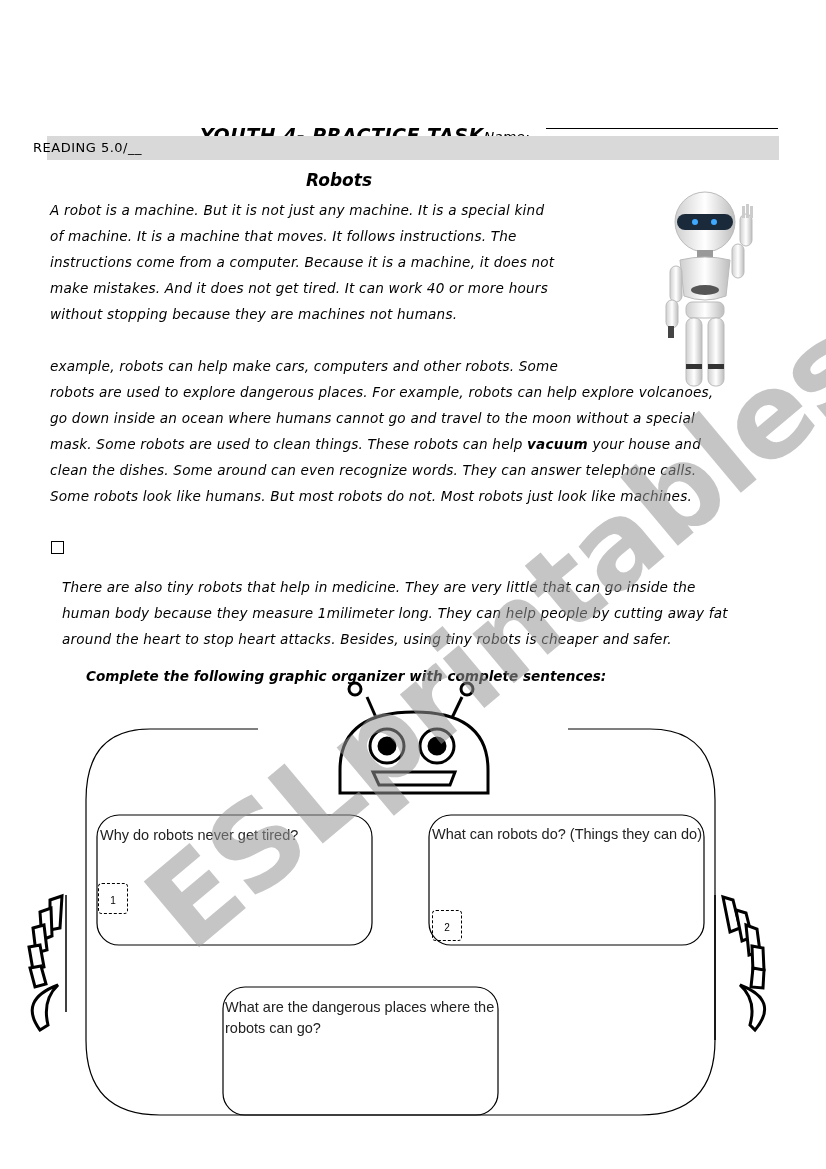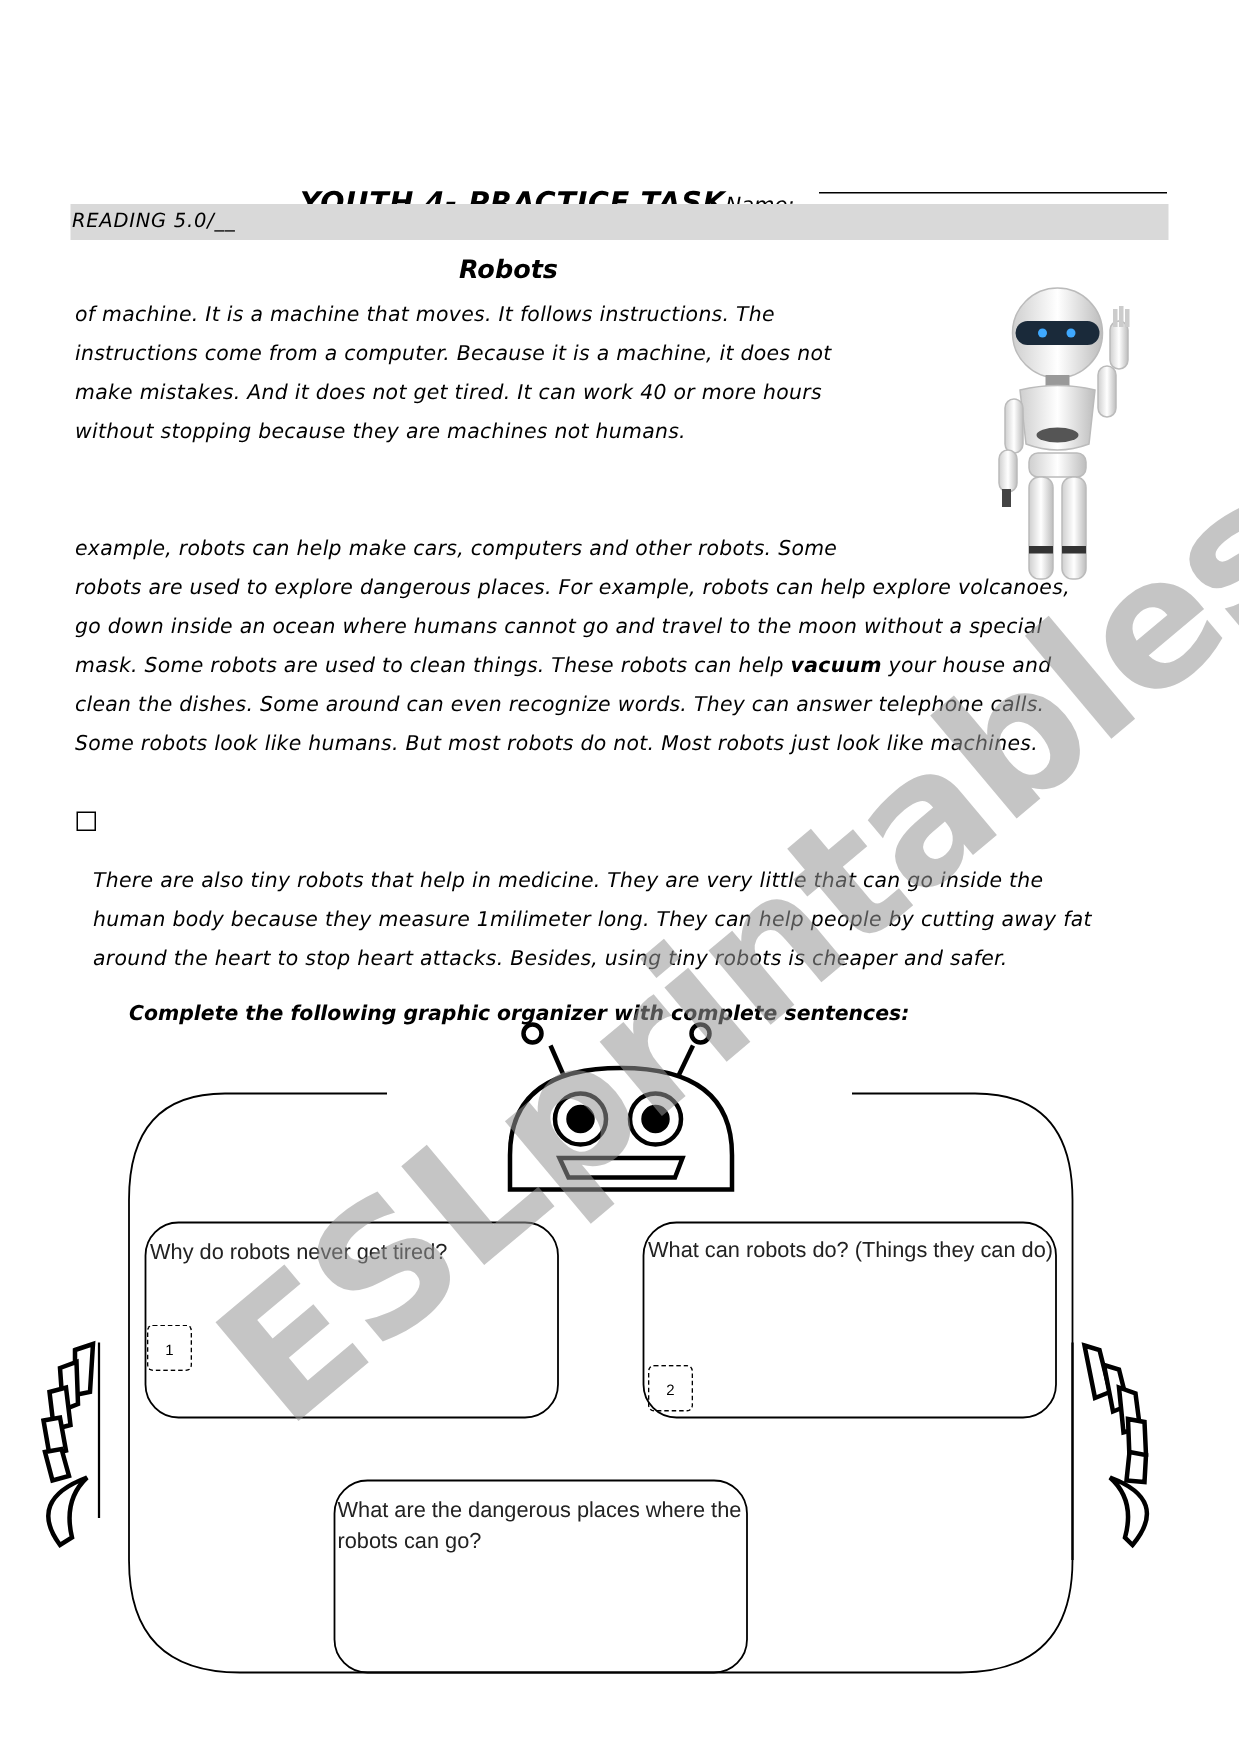--- a/index.html
+++ b/index.html
@@ -2,21 +2,21 @@
 <html><head>
 <meta charset="utf-8">
 <style>
   html, body { margin: 0; padding: 0; background: #ffffff; }
   body { width: 826px; height: 1169px; position: relative; overflow: hidden; font-family: "DejaVu Sans", sans-serif; color: #000; }
   .abs { position: absolute; }
   .title { left: 200px; top: 124px; font-family: "DejaVu Sans", sans-serif; font-style: italic; font-weight: bold; font-size: 19px; letter-spacing: 0.5px; white-space: nowrap; }
   .name-label { font-style: italic; font-weight: normal; font-size: 14px; letter-spacing: 0; }
   .name-line { left: 546px; top: 128px; width: 232px; height: 0; border-bottom: 1.5px solid #000; }
   .reading-bar { left: 47px; top: 136px; width: 732px; height: 24px; background: #d9d9d9; }
-  .reading-text { left: 48px; top: 140px; font-style: italic; font-size: 13px; letter-spacing: 0.5px; white-space: nowrap; }
+  .reading-text { left: 33px; top: 140px; font-size: 13px; letter-spacing: 0.5px; white-space: nowrap; }
   .heading { left: 306px; top: 170px; font-style: italic; font-weight: bold; font-size: 17px; }
   .para { font-family: "DejaVu Sans", sans-serif; font-style: italic; font-size: 13.6px; line-height: 26px; white-space: nowrap; letter-spacing: 0.2px; }
   .para div { height: 26px; }
   .p1 { left: 50px; top: 197px; }
   .p2 { left: 50px; top: 353px; }
   .p3 { left: 50px; top: 574px; margin-left: 12px; }
   .bold { font-weight: bold; }
   .checkbox { left: 51px; top: 541px; width: 11px; height: 11px; border: 1px solid #000; }
   .instruction { left: 50px; top: 668px; font-style: italic; font-weight: bold; font-size: 13.6px; white-space: nowrap; background: linear-gradient(to bottom, #fff 0, #fff 100%); margin-left: 36px; }
   .photo { left: 650px; top: 184px; width: 120px; height: 210px; }
@@ -38,20 +38,21 @@
   <span>YOUTH 4- PRACTICE TASK</span><span class="name-label">Name:</span>
 </div>
 <div class="abs name-line"></div>
 
 <div class="abs reading-bar"></div>
 <div class="abs reading-text">READING 5.0/__</div>
 
 <div class="abs heading">Robots</div>
 
 <div class="abs para p1">
+  <div>A robot is a machine. But it is not just any machine. It is a special kind</div>
   <div>of machine. It is a machine that moves. It follows instructions. The</div>
   <div>instructions come from a computer. Because it is a machine, it does not</div>
   <div>make mistakes. And it does not get tired. It can work 40 or more hours</div>
   <div>without stopping because they are machines not humans.</div>
 </div>
 
 <div class="abs photo">
   <svg width="120" height="210" viewBox="0 0 120 210">
     <defs>
       <linearGradient id="metal" x1="0" x2="1">

